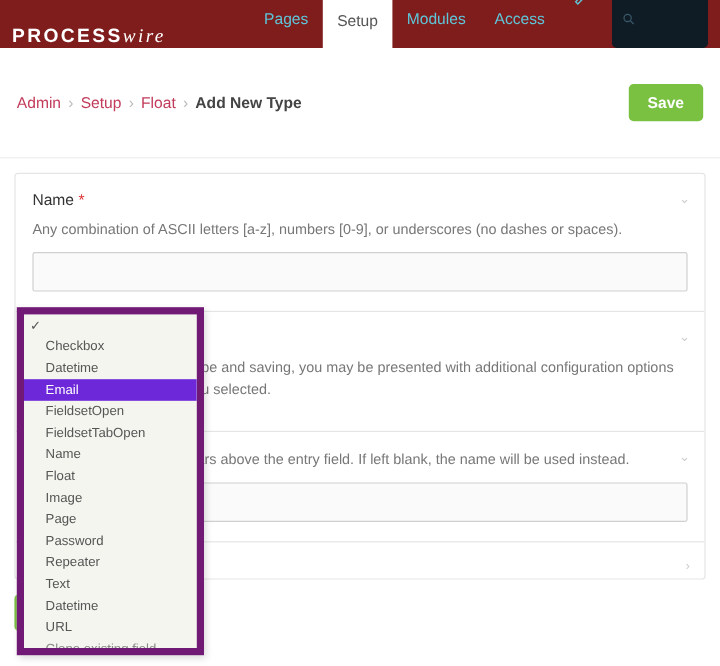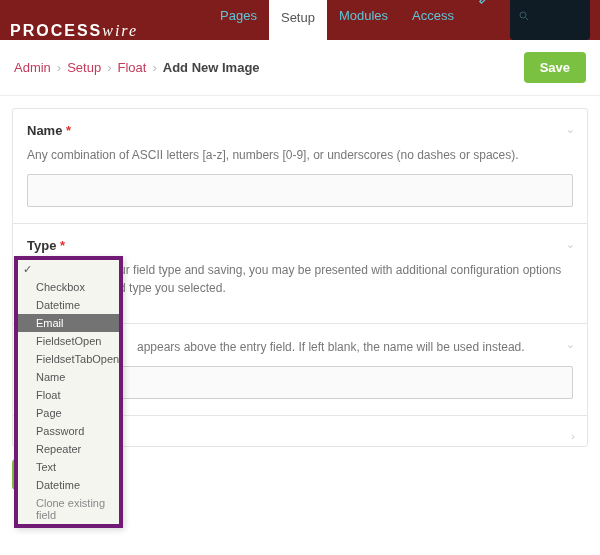--- a/index.html
+++ b/index.html
@@ -7,37 +7,37 @@
 .topbar{background:#7f1d1d;display:flex;align-items:flex-end;padding:0 10px;height:40px}
 .logo{color:#fff;font-size:16px;font-weight:400;letter-spacing:2px}
 .logo .bold{font-weight:700}
 .logo .ital{font-style:italic;font-family:Georgia,serif}
 .tabs{margin-left:auto;display:flex;align-items:stretch;height:49px}
 .tab{padding:0 12px;display:flex;align-items:center;color:#5fc5d8;cursor:pointer;font-size:13px}
 .tab.active{background:#fff;color:#555;border-radius:4px 4px 0 0;margin-top:4px}
 .wrench{color:#5fc5d8;padding:0 12px;font-size:14px;cursor:pointer}
 .search{background:#0f1c25;border-radius:4px;padding:5px 8px;display:flex;align-items:center;width:80px;margin-left:6px}
 .search svg{width:12px;height:12px}
-.crumbbar{padding:12px 14px;display:flex;align-items:center;border-bottom:1px solid #eee}
+.crumbbar{padding:30px 14px;display:flex;align-items:center;border-bottom:1px solid #eee}
 .crumb{color:#c23b5a;cursor:pointer}
 .crumb-sep{color:#bbb;margin:0 6px}
 .crumb-current{font-weight:700;color:#444}
 .savebtn{margin-left:auto;background:#7ac142;color:#fff;border:none;padding:8px 16px;border-radius:4px;font-weight:700;cursor:pointer;font-size:13px}
 .panel{margin:12px;border:1px solid #e5e5e5;border-radius:3px}
 .section{border-bottom:1px solid #e5e5e5;padding:14px 14px 16px;position:relative}
 .section:last-child{border-bottom:none}
-.sec-title{font-weight:700;color:#333;margin-bottom:8px}
+.sec-title{font-weight:400;color:#333;margin-bottom:8px}
 .req{color:#d33}
 .help{color:#777;line-height:1.5;margin-bottom:10px;font-size:12px}
 .txtfield{width:100%;border:1px solid #d0d0d0;background:#fafafa;padding:8px;border-radius:2px;font-size:13px}
 .chev{position:absolute;right:12px;top:14px;color:#ccc;font-size:11px}
-.dropdown{position:absolute;left:14px;top:256px;width:109px;background:#f5f5f0;border:4px solid #701a75;box-shadow:2px 2px 6px rgba(0,0,0,0.15);z-index:50;max-height:290px;overflow:hidden}
+.dropdown{position:absolute;left:14px;top:256px;width:156px;background:#f5f5f0;border:6px solid #701a75;box-shadow:2px 2px 6px rgba(0,0,0,0.15);z-index:50;max-height:290px;overflow:hidden}
 .dd-item{padding:3px 8px 3px 18px;font-size:11px;color:#555;cursor:pointer;position:relative;white-space:nowrap}
 .dd-item.check::before{content:"✓";position:absolute;left:5px}
-.dd-item.sel{background:#737373;color:#fff}
+.dd-item.sel{background:#6d28d9;color:#fff}
 .dd-group{padding:3px 8px 3px 18px;font-size:11px;color:#888}
 .savebtn2{margin:0 12px 14px;display:inline-block;background:#7ac142;color:#fff;border:none;padding:8px 6px;border-radius:4px;font-weight:700;cursor:pointer;font-size:13px;width:8px;overflow:hidden}
 </style>
 </head>
 <body>
 
 
 
 <div class="topbar">
   <div class="logo"><span class="bold">PROCESS</span><span class="ital">wire</span></div>
@@ -60,21 +60,21 @@
   </div>
 </div>
 
 <div class="crumbbar">
   <span class="crumb">Admin</span>
   <span class="crumb-sep">›</span>
   <span class="crumb">Setup</span>
   <span class="crumb-sep">›</span>
   <span class="crumb">Float</span>
   <span class="crumb-sep">›</span>
-  <span class="crumb-current">Add New Image</span>
+  <span class="crumb-current">Add New Type</span>
   <button class="savebtn">Save</button>
 </div>
 
 <div class="panel">
   <div class="section">
     <span class="chev">⌄</span>
     <div class="sec-title"><span>Name</span> <span class="req">*</span></div>
     <div class="help">Any combination of ASCII letters [a-z], numbers [0-9], or underscores (no dashes or spaces).</div>
     <input class="txtfield" type="text" style="">
   </div>
@@ -97,22 +97,24 @@
 
 <div class="dropdown" id="dd">
     <div class="dd-item check">&nbsp;</div>
     <div class="dd-item">Checkbox</div>
     <div class="dd-item">Datetime</div>
     <div class="dd-item sel">Email</div>
     <div class="dd-item">FieldsetOpen</div>
     <div class="dd-item">FieldsetTabOpen</div>
     <div class="dd-item">Name</div>
     <div class="dd-item">Float</div>
+    <div class="dd-item">Image</div>
     <div class="dd-item">Page</div>
     <div class="dd-item">Password</div>
     <div class="dd-item">Repeater</div>
     <div class="dd-item">Text</div>
     <div class="dd-item">Datetime</div>
+    <div class="dd-item">URL</div>
     <div class="dd-group">Clone existing field</div>
   </div>
 
 
 
 
 </body></html>

